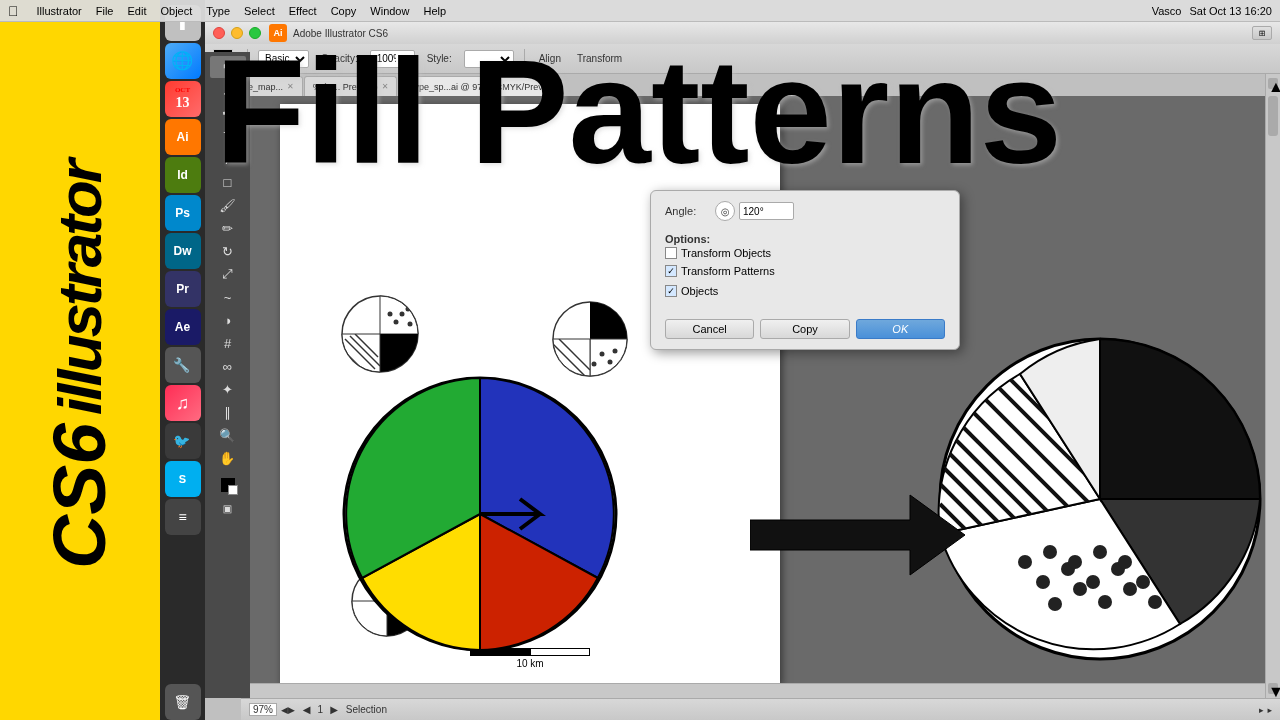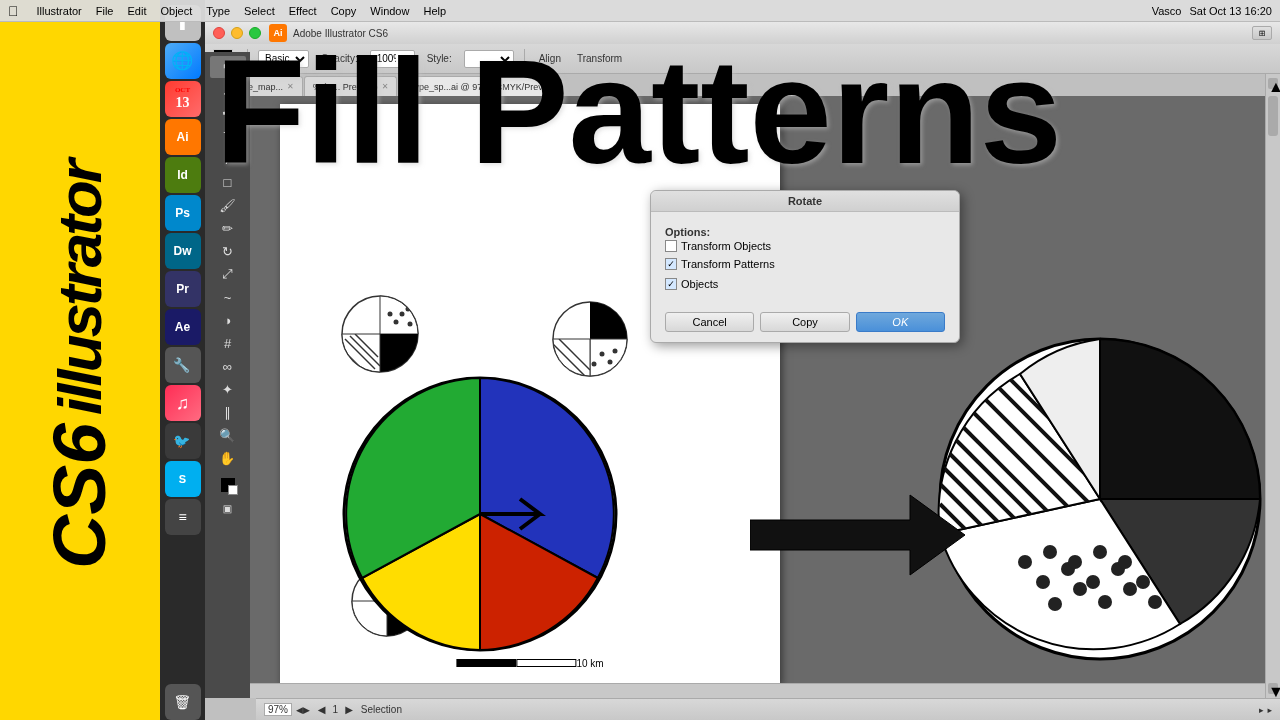--- a/index.html
+++ b/index.html
@@ -578,21 +578,21 @@
       </div>
     </div>
     <div class="tool-icon" style="font-size:10px;">▣</div>
   </div>
 
   <div class="canvas-area" style="left:45px;">
     <div class="canvas-bg"></div>
 
     <div class="artboard">
 
-      <div style="position:absolute; bottom:15px; left:50%; transform:translateX(-50%); display:flex; flex-direction:row; align-items:center;">
+      <div style="position:absolute; bottom:15px; left:50%; transform:translateX(-50%); display:flex; flex-direction:column; align-items:center;">
         <div style="display:flex; align-items:center; gap:0;">
           <div style="width:60px; height:8px; background:#000;"></div>
           <div style="width:60px; height:8px; background:#fff; border:1px solid #000;"></div>
         </div>
         <span style="font-size:10px; color:#000; margin-top:2px;">10 km</span>
       </div>
 
       <svg width="80" height="80" viewBox="0 0 80 80" style="position:absolute; top:190px; left:60px;">
         <circle cx="40" cy="40" r="38" fill="white" stroke="#333" stroke-width="1.5"></circle>
 
@@ -766,21 +766,21 @@
     <div style="position:absolute; right:0; top:0; width:15px; height:100%; background:#c8c8c8; border-left:1px solid #aaa; z-index:22;">
       <div style="position:absolute; top:4px; left:2px; right:2px; height:11px; background:#aaa; border-radius:2px;">▲</div>
       <div style="position:absolute; top:22px; left:2px; right:2px; height:40px; background:#aaa; border-radius:3px;"></div>
       <div style="position:absolute; bottom:4px; left:2px; right:2px; height:11px; background:#aaa; border-radius:2px;">▼</div>
     </div>
 
     <div style="position:absolute; bottom:0; left:0; right:15px; height:15px; background:#c8c8c8; border-top:1px solid #aaa; z-index:22;"></div>
 
   </div>
 
-  <div class="statusbar" style="bottom:0; left:51px;">
+  <div class="statusbar" style="bottom:0; left:36px;">
     <div style="display:flex; align-items:center; gap:4px;">
       <span style="border:1px solid #aaa; padding:0 3px; background:white; font-size:10px;">97%</span>
       <span style="font-size:9px;">◀▶</span>
       <span style="font-size:10px; margin-left:4px;">◀</span>
       <span style="font-size:10px; margin:0 3px;">1</span>
       <span style="font-size:10px;">▶</span>
     </div>
     <div style="margin-left:8px; font-size:10px;">Selection</div>
     <div style="margin-left:auto; display:flex; gap:4px;">
       <span style="font-size:9px;">▸</span>
@@ -788,22 +788,26 @@
     </div>
   </div>
 
 </div>
 
 <div style="position:absolute; top:38px; left:215px; z-index:40; pointer-events:none;">
   <h1 style="font-size:148px; font-weight:900; color:#000; line-height:1; font-family:'Arial Black','Helvetica Neue',sans-serif; text-shadow: 2px 2px 4px rgba(200,200,200,0.5);">Fill Patterns</h1>
 </div>
 
 <div class="rotate-dialog">
-  <div class="dialog-titlebar">Rotate</div>
   <div class="dialog-body">
+    <div class="dialog-row">
+      <span class="dialog-label">Angle:</span>
+      <div class="angle-icon">◎</div>
+      <input class="angle-input" type="text" value="120°" style="">
+    </div>
     <div style="margin-bottom:8px;">
       <span class="dialog-section-label">Options:</span>
       <div class="dialog-checkbox-row">
         <div class="dialog-checkbox"></div>
         <span>Transform Objects</span>
       </div>
       <div class="dialog-checkbox-row">
         <div class="dialog-checkbox" style="background:#d4e8ff;">✓</div>
         <span>Transform Patterns</span>
       </div>

